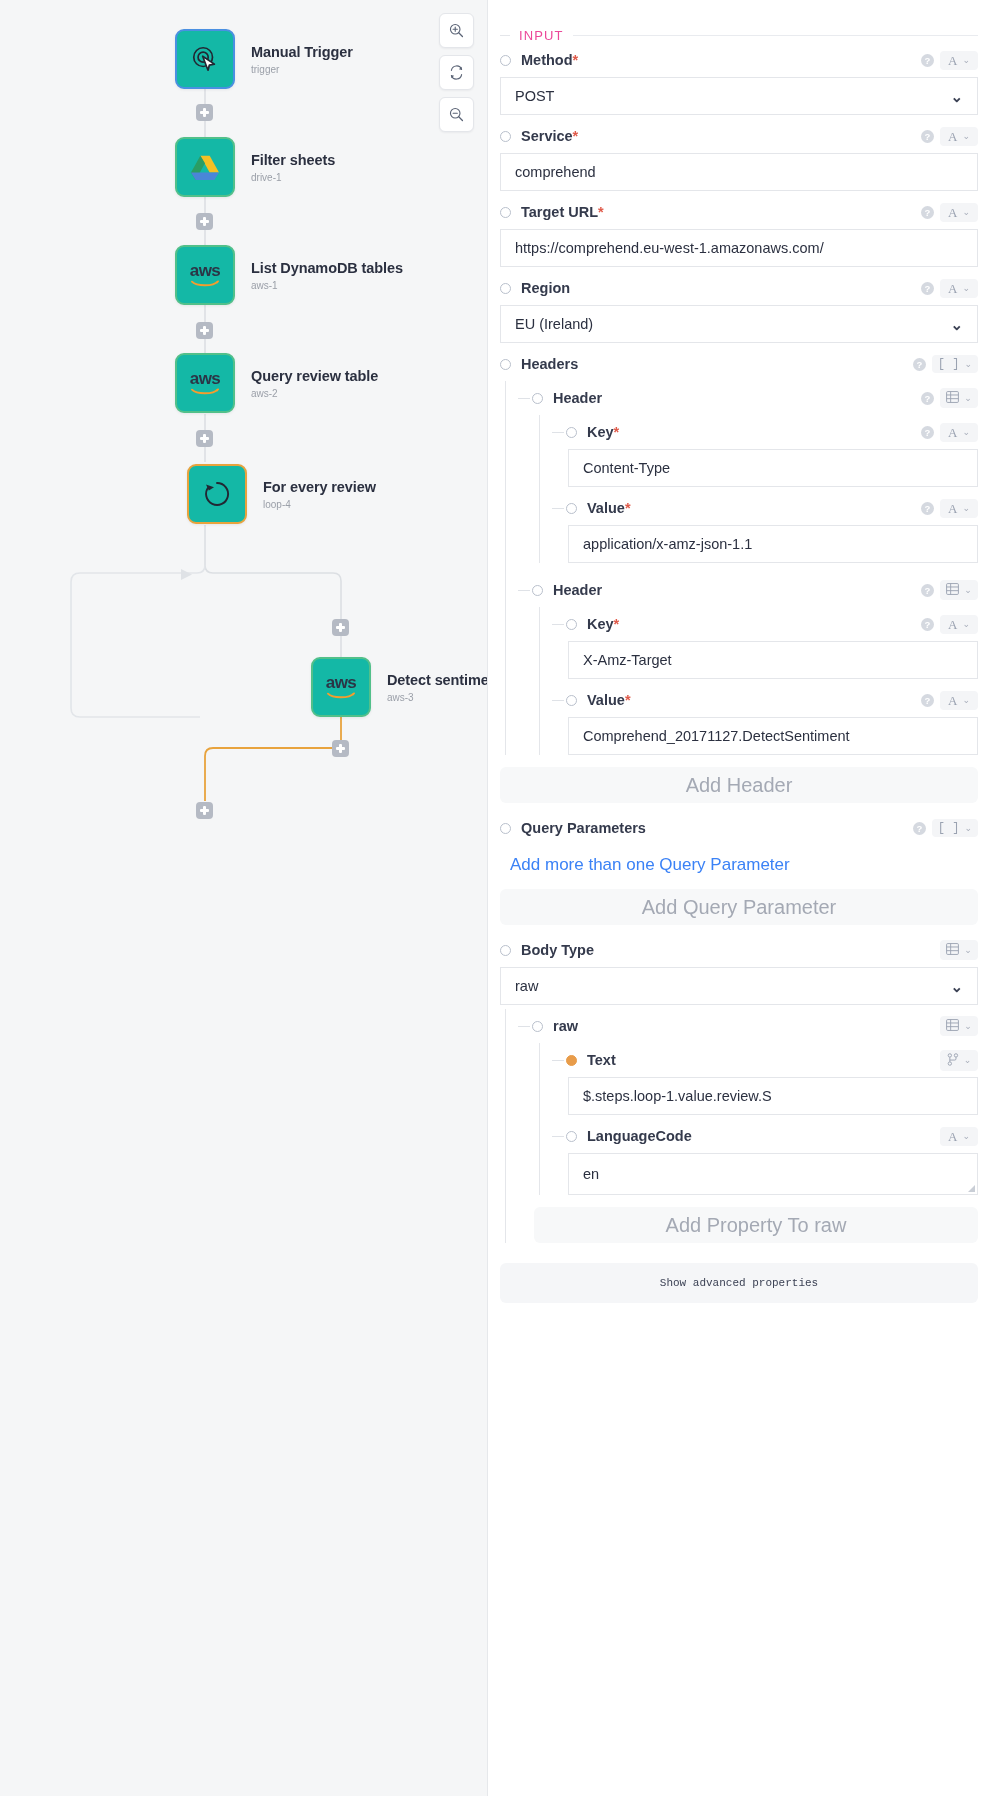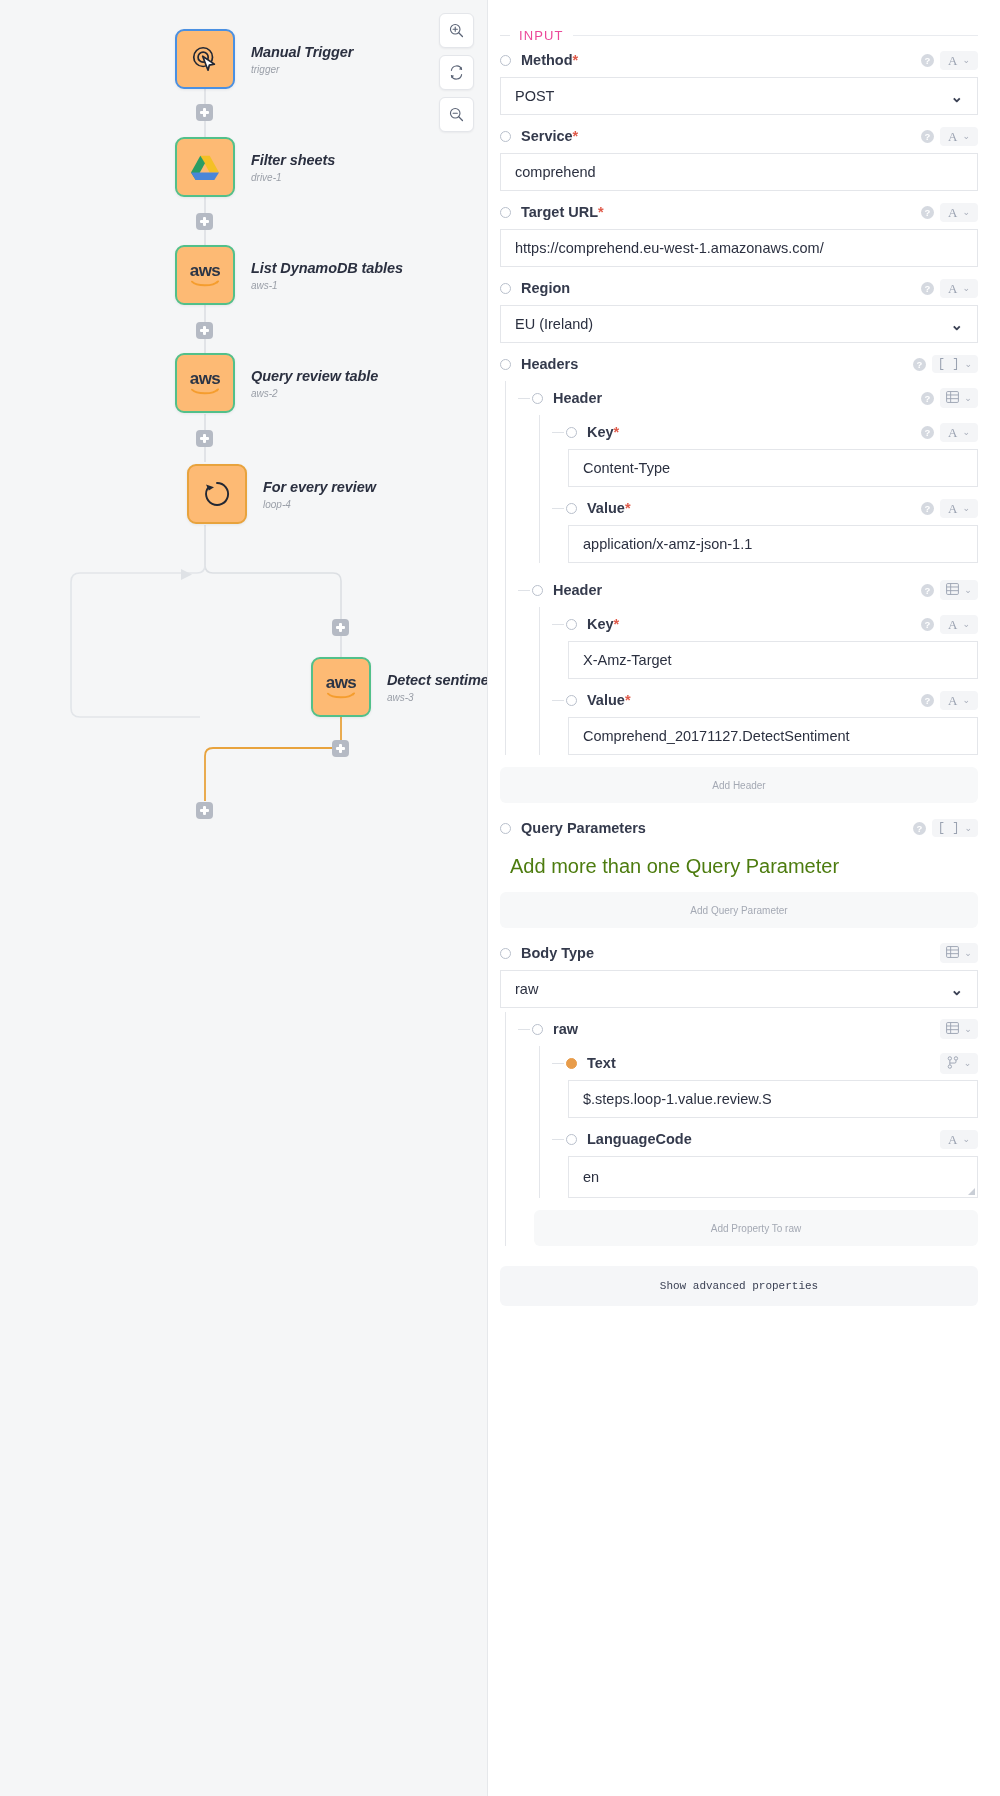--- a/index.html
+++ b/index.html
@@ -42,30 +42,30 @@
   .zoom-btn svg { display:block; }
 
   
   .node {
     position:absolute;
     display:flex; align-items:center;
     z-index:5;
   }
   .node-box {
     width:60px; height:60px;
-    background:#fdba74;
+    background:#14b8a6;
     border-radius:9px;
     display:flex; align-items:center; justify-content:center;
     box-shadow:0 1px 3px rgba(16,24,40,.07);
     flex:0 0 60px;
   }
   .node-box.blue   { border:2px solid #4a90e2; }
   .node-box.green  { border:2px solid #52c08a; }
   .node-box.orange { border:2px solid #e8a33d; }
-  .node-text { margin-left:16px;font-style:italic; }
+  .node-text { margin-left:16px; }
   .node-title {
     font-size:14.5px; font-weight:bold; color:#2b3040;
     letter-spacing:-0.1px; white-space:nowrap; line-height:1.25;
   }
   .node-sub {
     font-size:10px; color:#9a9fa8; margin-top:3px; white-space:nowrap;
   }
   .aws-logo { font-size:17px; font-weight:bold; color:#2b3546; letter-spacing:-.6px; line-height:1; }
   .aws-wrap { display:flex; flex-direction:column; align-items:center; }
 
@@ -178,26 +178,26 @@
   .field-wrap { position:relative; }
   .vline {
     position:absolute; top:0; bottom:0; width:1px; background:#e4e6ea;
   }
 
   .addbtn {
     height:36px;
     background:#f7f8f9;
     border-radius:6px;
     display:flex; align-items:center; justify-content:center;
-    font-size:10px; color:#a4a9b4;
+    font-size:20px; color:#a4a9b4;
     cursor:pointer;
     margin:12px 0 8px 0;
   }
   .hint {
-    font-size:20px; color:#4d7c0f; padding:10px 0 2px 10px;
+    font-size:17px; color:#3b82f6; padding:10px 0 2px 10px;
   }
   .advbtn {
     height:40px;
     background:#f5f6f8;
     border-radius:6px;
     display:flex; align-items:center; justify-content:center;
     font-size:11px; color:#3b4154; font-weight:normal;
     cursor:pointer; margin-top:20px;font-family:Liberation Mono, monospace;
   }
   .spacer-sm { height:6px; }

